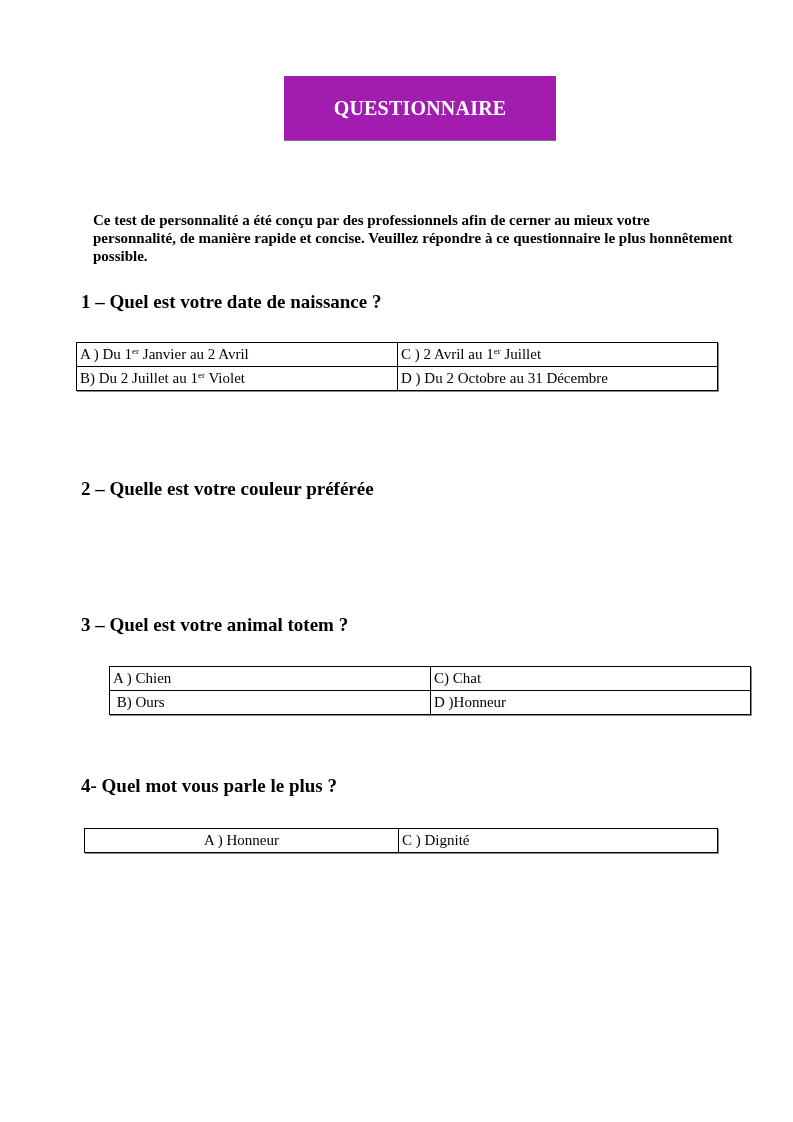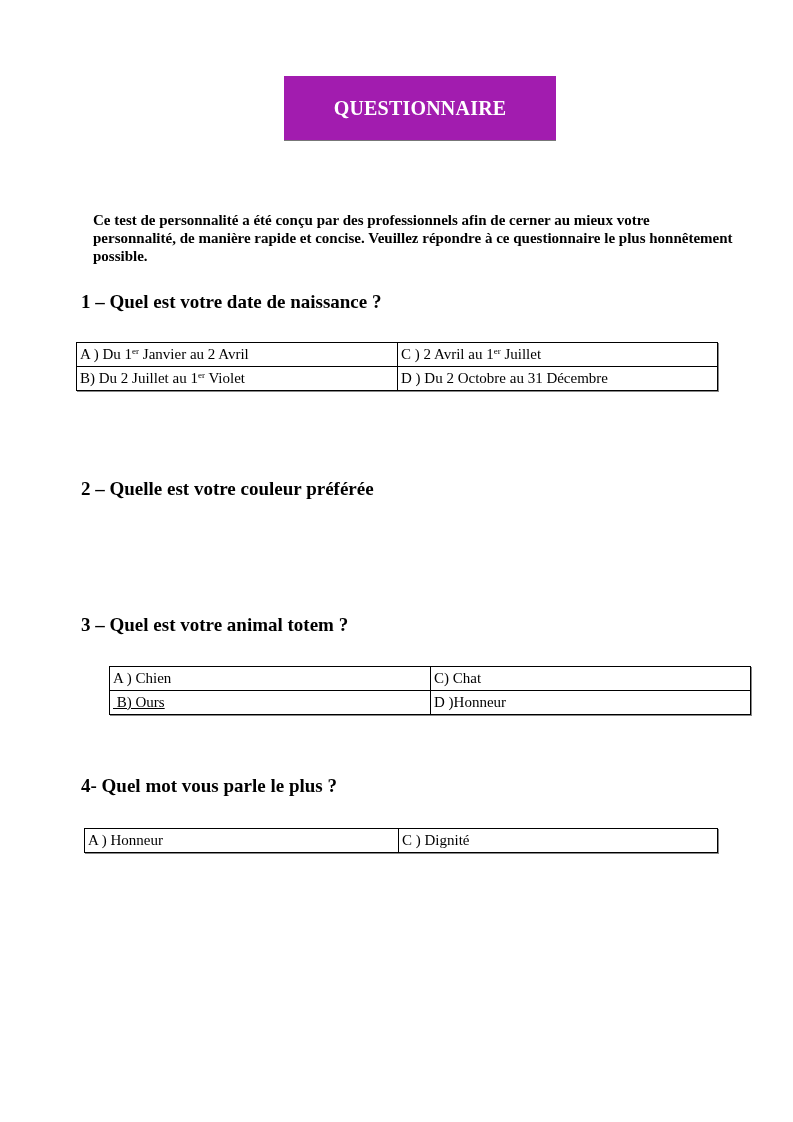--- a/index.html
+++ b/index.html
@@ -97,27 +97,27 @@
   </table>
 
 <p class="question" style="top:612px;">3 – Quel est votre animal totem ?</p>
 <table class="answers" style="left:76px; top:666px; width:642px;margin-left:33px;">
   <tbody>
       <tr>
     <td style="width:314px;">A ) Chien</td>
     <td>C) Chat</td>
   </tr>
   <tr>
-    <td style="white-space:pre;text-decoration:underline;"> B) Ours</td>
+    <td style="white-space:pre;"> B) Ours</td>
     <td>D )Honneur</td>
   </tr>
 </tbody>
   </table>
 
 <p class="question" style="top:773px;">4- Quel mot vous parle le plus ?</p>
 <table class="answers" style="left:84px; top:828px; width:634px;">
   <tbody>
       <tr>
-    <td style="width:307px;">A ) Honneur</td>
+    <td style="width:307px;text-align:center;">A ) Honneur</td>
     <td>C ) Dignité</td>
   </tr>
 </tbody>
   </table>
 
 </body></html>

